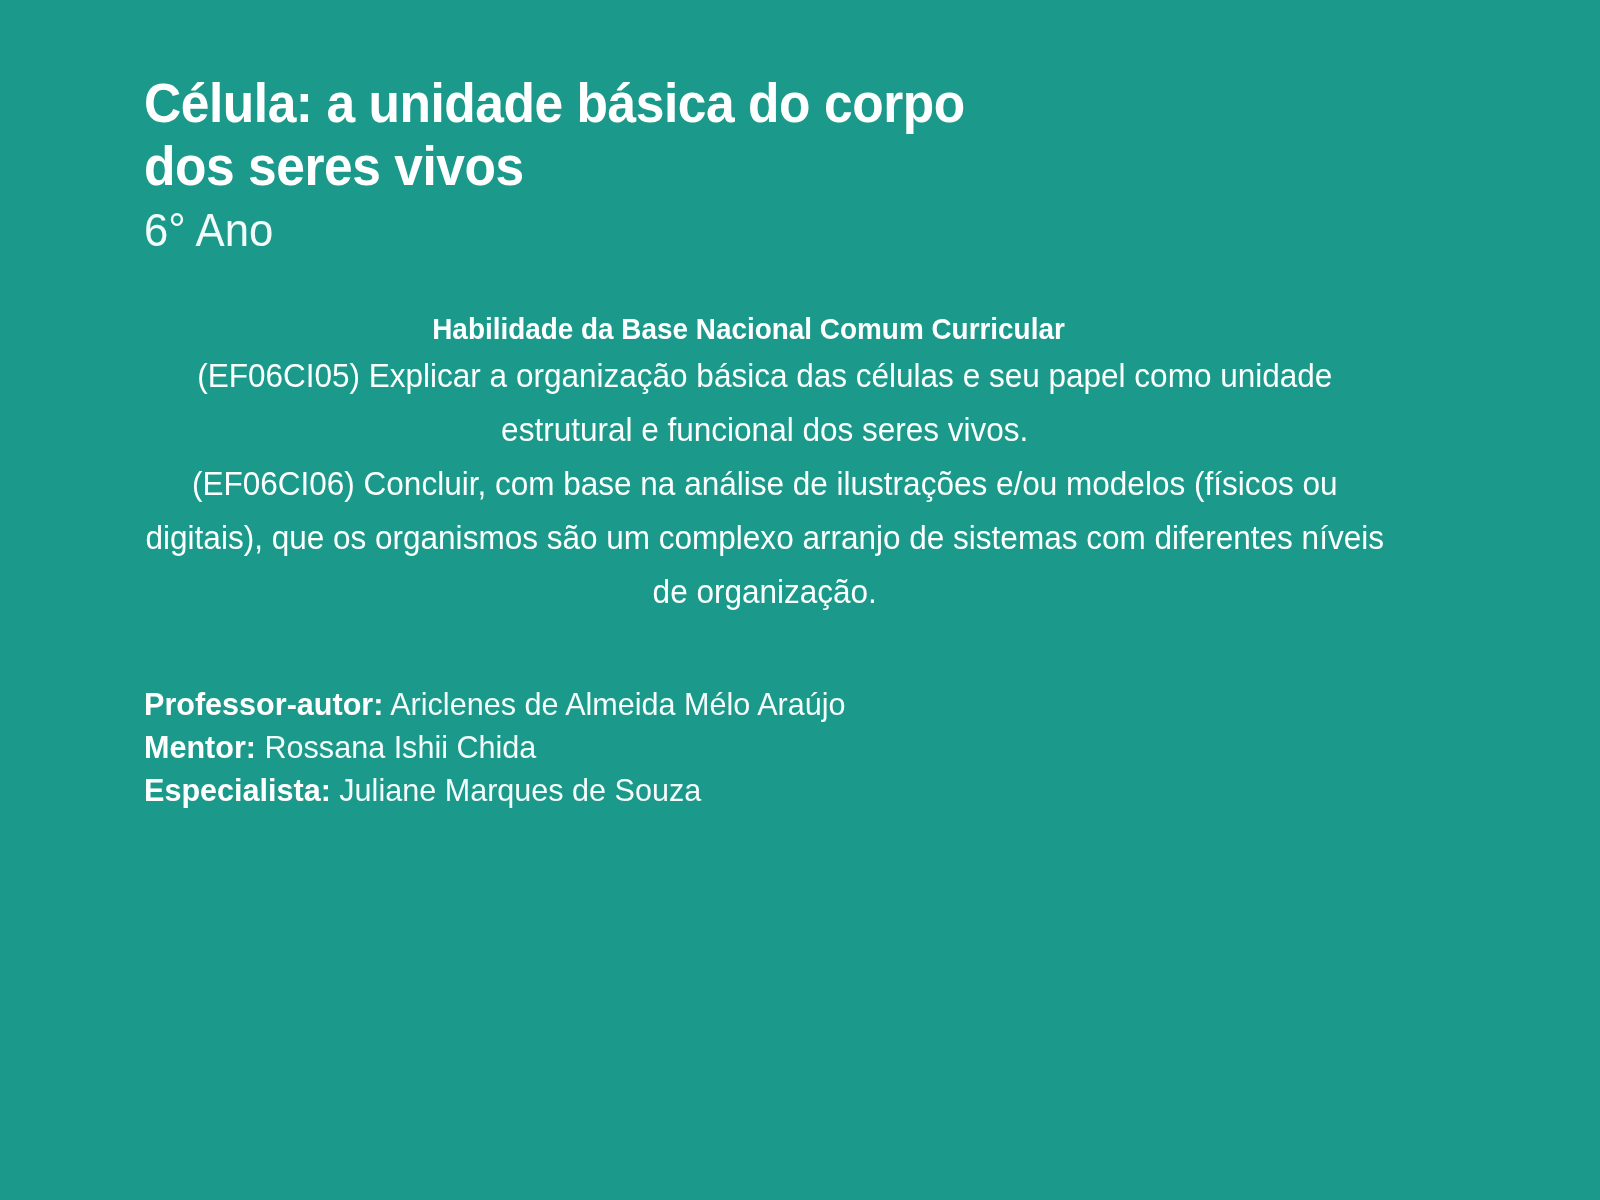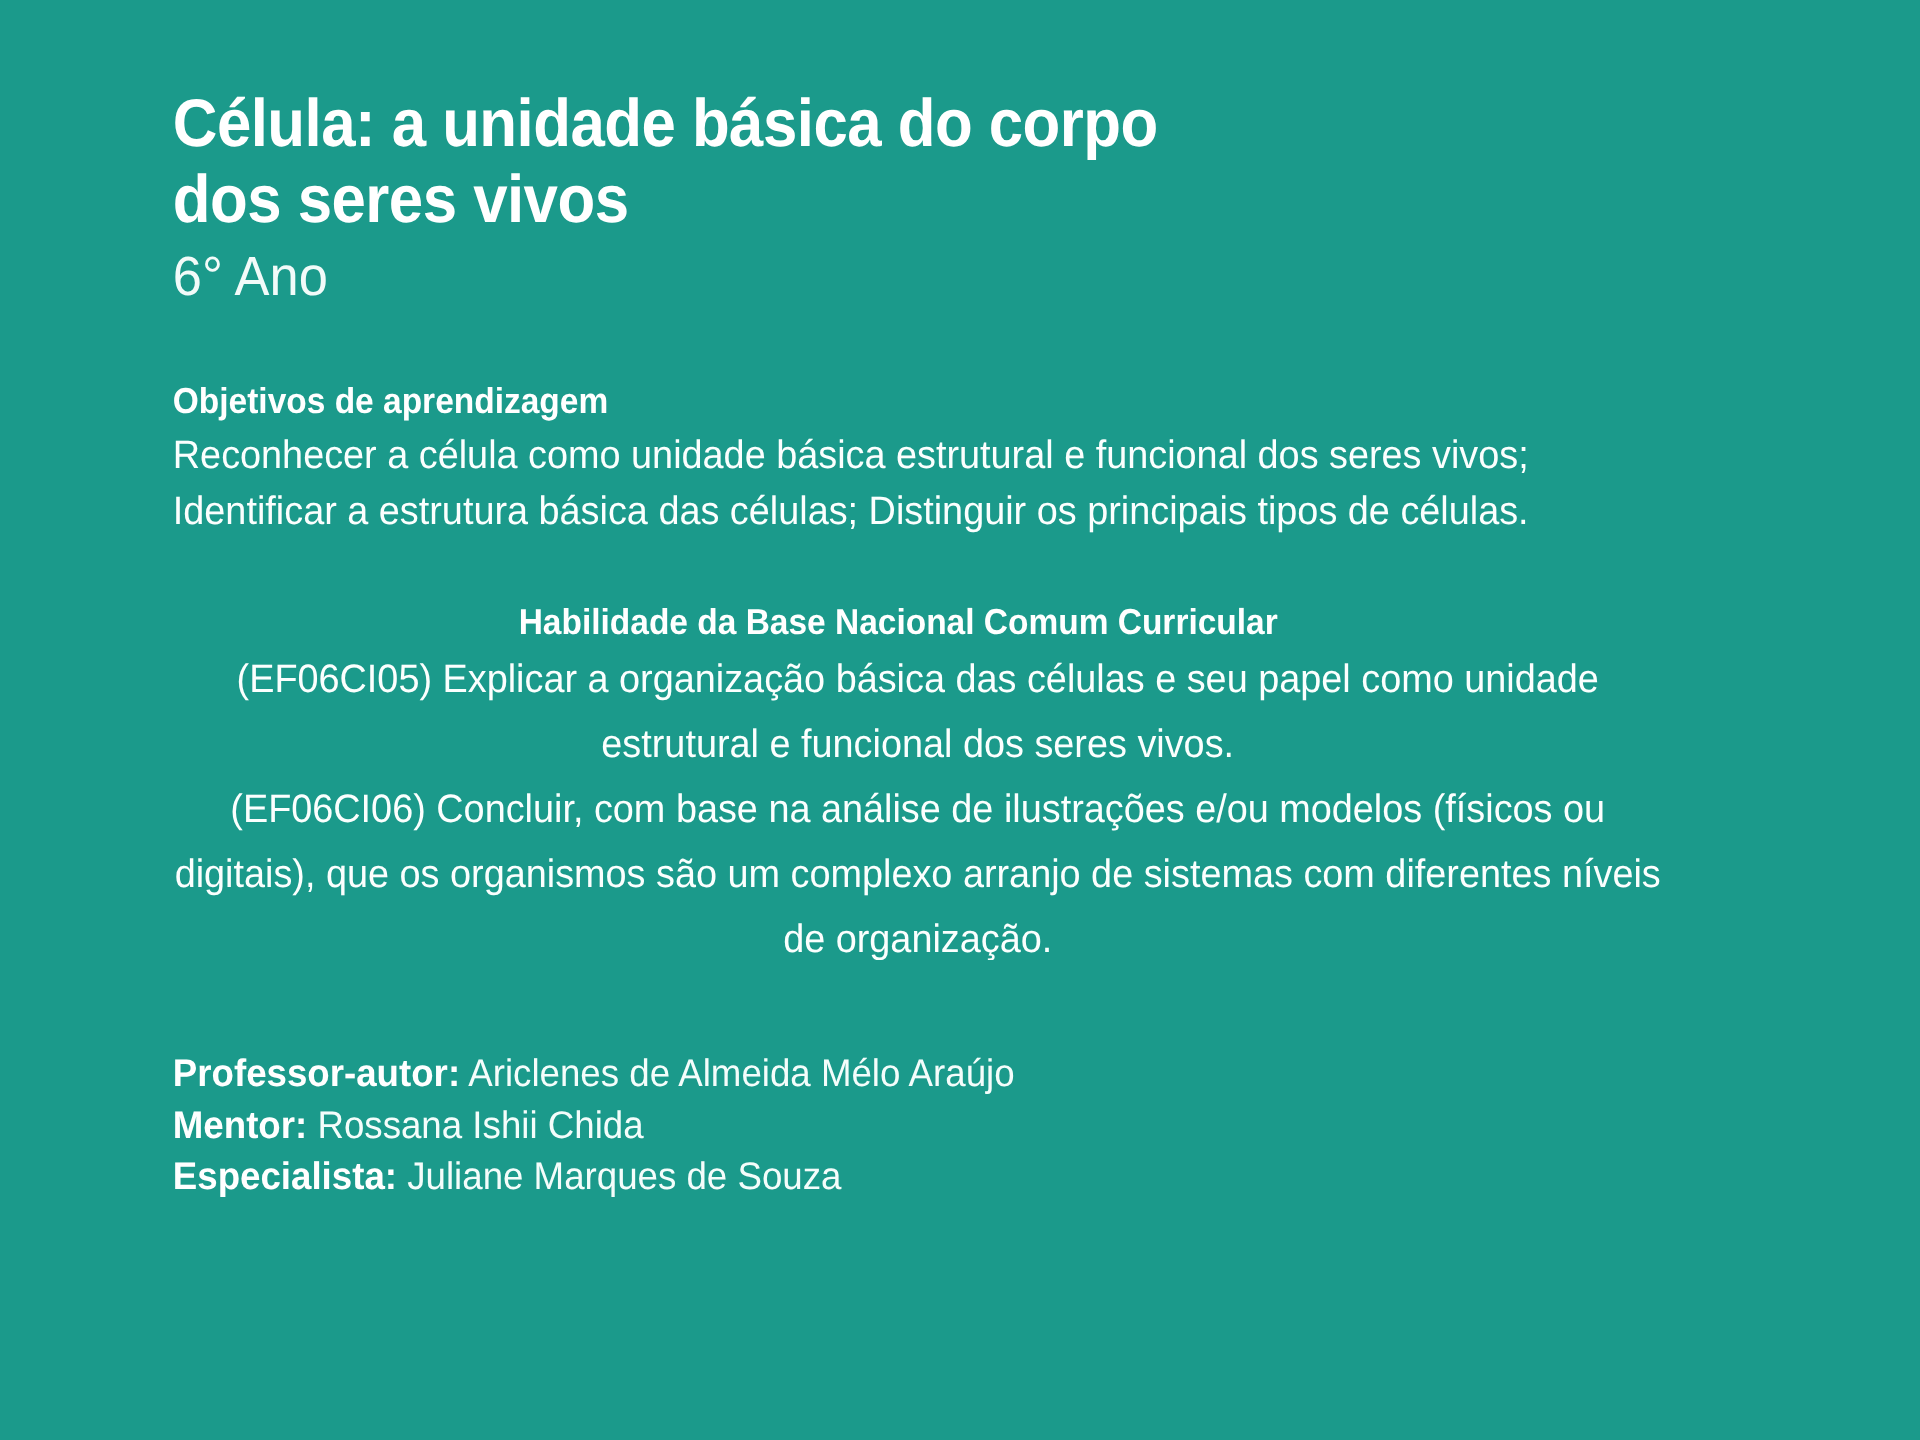--- a/index.html
+++ b/index.html
@@ -110,24 +110,20 @@
 </head>
 <body style="background: rgb(27, 154, 139); color: rgb(255, 255, 255);">
 
 <div class="slide">
 
   <h1 class="title">Célula: a unidade básica do corpo
 dos seres vivos</h1>
 
   <div class="subtitle">6° Ano</div>
 
-  <div class="section">
-    <div class="section-heading">Objetivos de aprendizagem</div>
-    <div class="section-body">Reconhecer a célula como unidade básica estrutural e funcional dos seres vivos; Identificar a estrutura básica das células; Distinguir os principais tipos de células.</div>
-  </div>
 
   <div class="section bncc">
     <div class="section-heading">Habilidade da Base Nacional Comum Curricular</div>
     <div class="section-body loose">
       <p>(EF06CI05) Explicar a organização básica das células e seu papel como unidade estrutural e funcional dos seres vivos.</p>
       <p>(EF06CI06) Concluir, com base na análise de ilustrações e/ou modelos (físicos ou digitais), que os organismos são um complexo arranjo de sistemas com diferentes níveis de organização.</p>
     </div>
   </div>
 
   <div class="credits">

